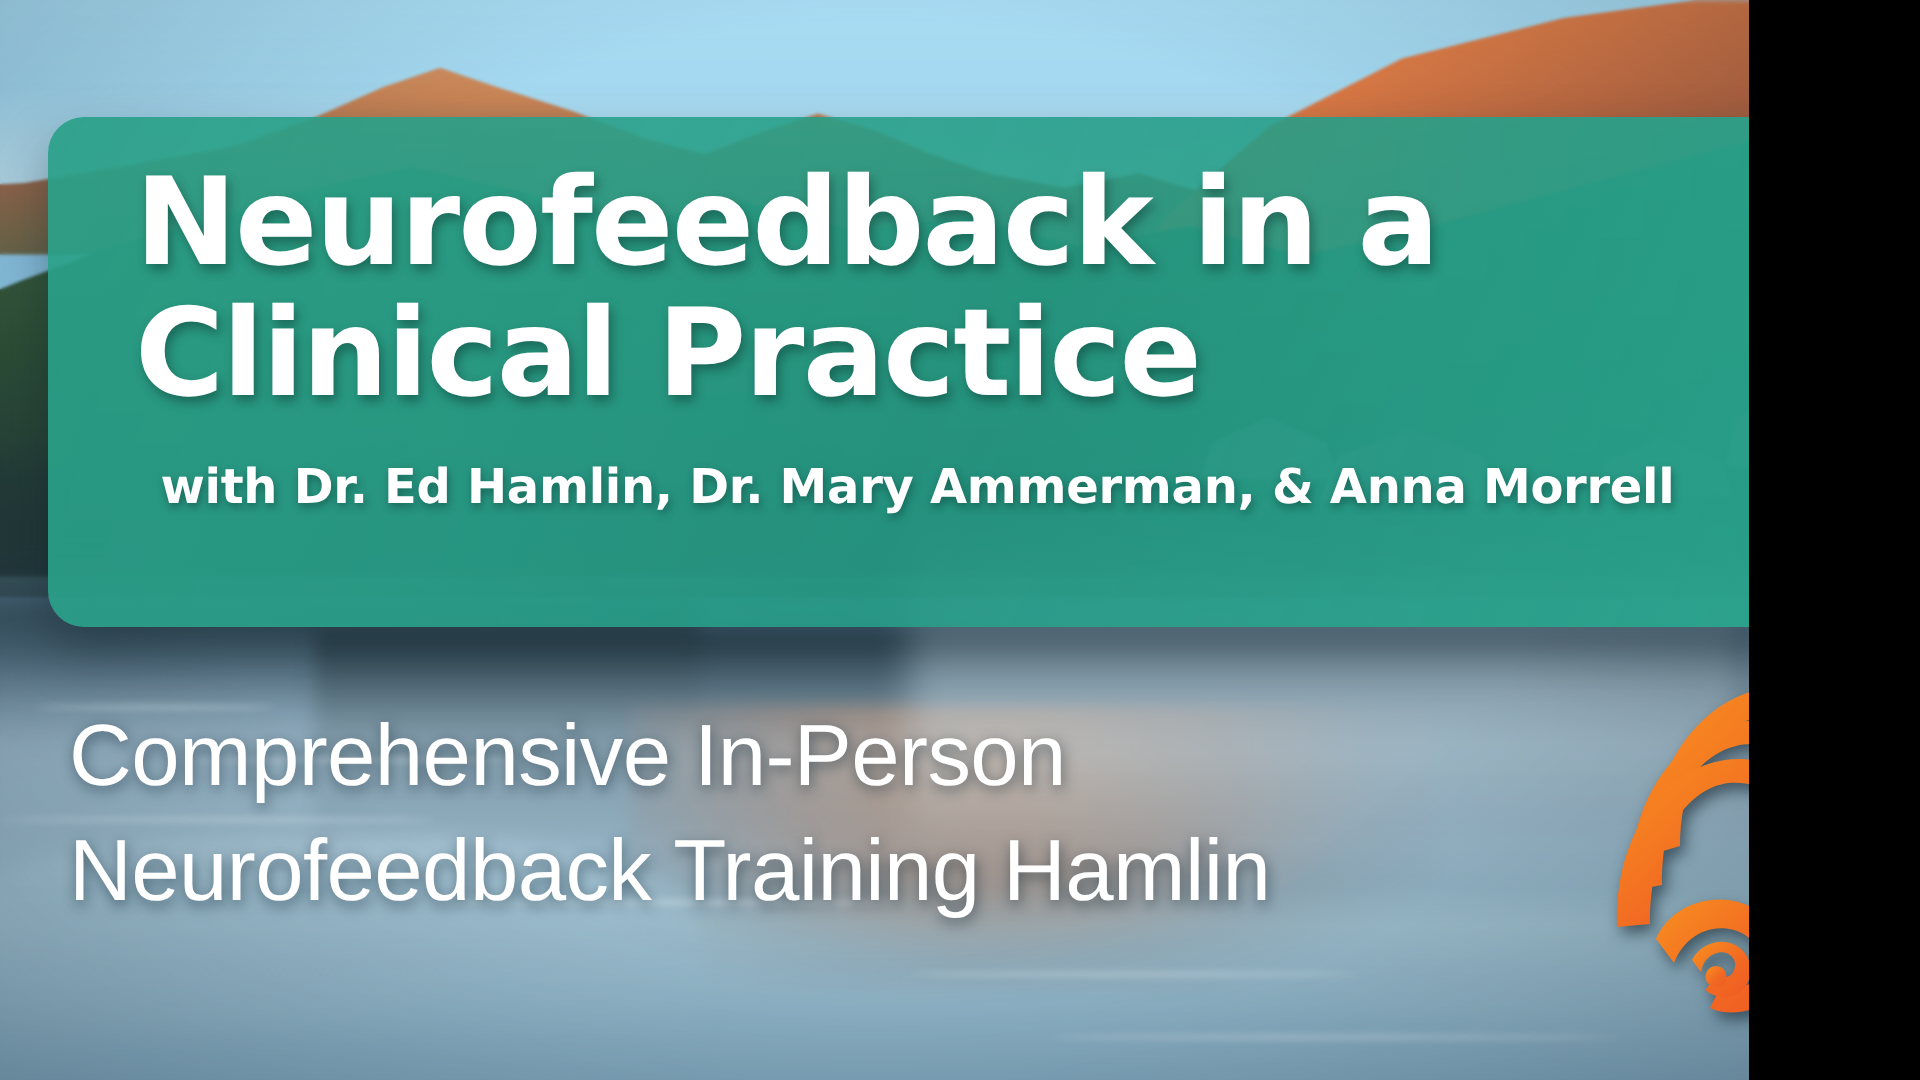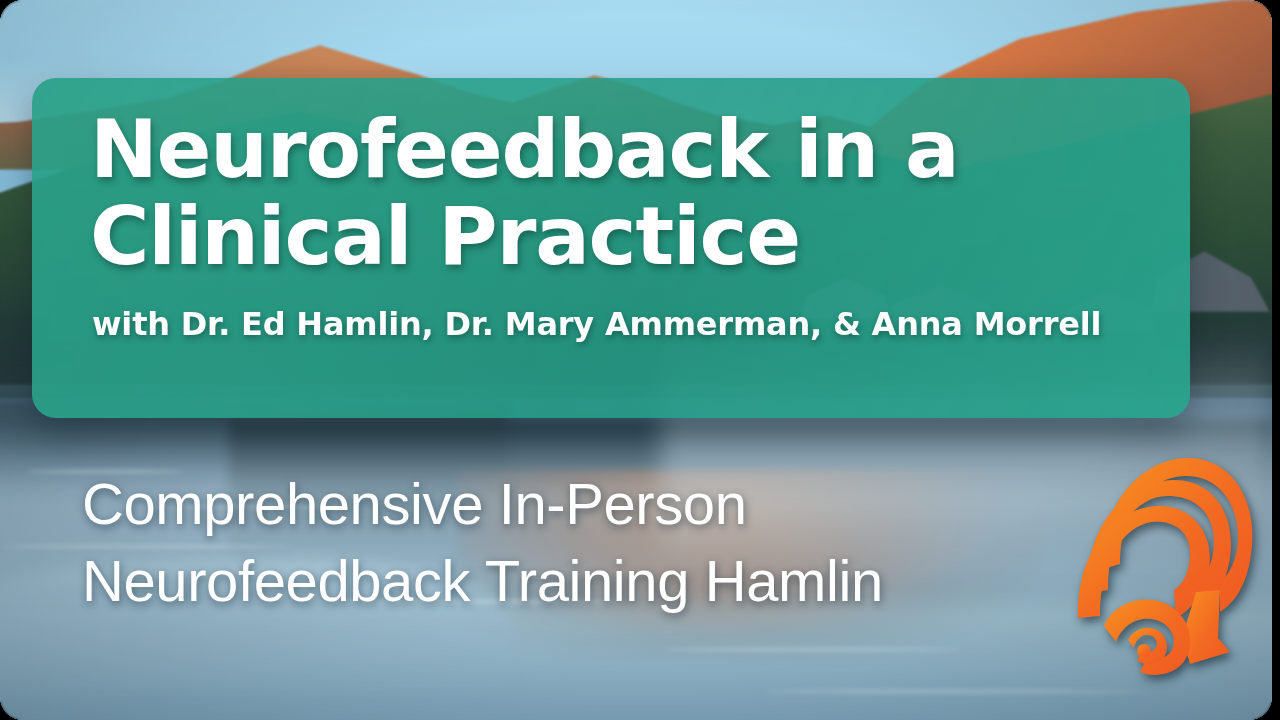--- a/index.html
+++ b/index.html
@@ -3,25 +3,24 @@
 <meta charset="utf-8">
 <title>Neurofeedback Course Title Card</title>
 <style>
   html, body {
     margin: 0;
     padding: 0;
     background: #000;
   }
   #stage {
     position: relative;
-    width: 1272px;
+    width: 1166px;
     height: 720px;
     overflow: hidden;
     font-family: "Liberation Sans", sans-serif;
-    border-radius: 23px;
   }
 
   
   .bg-photo {
     position: absolute;
     inset: 0;
     background: #8fc9e8;
     overflow: hidden;
   }
   
@@ -190,38 +189,37 @@
     margin: 0;
     text-shadow: 2px 4px 7px rgba(8,46,40,0.45);
     white-space: nowrap;
   }
   .card-subtitle {
     color: #ffffff;
     font-family: "DejaVu Sans", sans-serif;
     font-size: 32px;
     font-weight: bold;
     letter-spacing: -0.2px;
-    margin: 24px 0 0 2px;
+    margin: 24px 0 0 17px;
     text-shadow: 1px 3px 6px rgba(8,46,40,0.45);
     white-space: nowrap;
   }
 
   
   .lower-headline {
     position: absolute;
     left: 46px;
     top: 466px;
     color: #ffffff;
     font-family: "Liberation Sans", sans-serif;
     font-size: 58px;
     line-height: 1.32;
     font-weight: normal;
     letter-spacing: -0.4px;
     text-shadow: 1px 3px 9px rgba(12,34,48,0.55);
-    margin-left: 36px;
   }
   .lower-headline .ln { display: block; white-space: nowrap; }
 
   
   .logo {
     position: absolute;
     left: 1070px;
     top: 442px;
     width: 200px;
     height: 238px;

